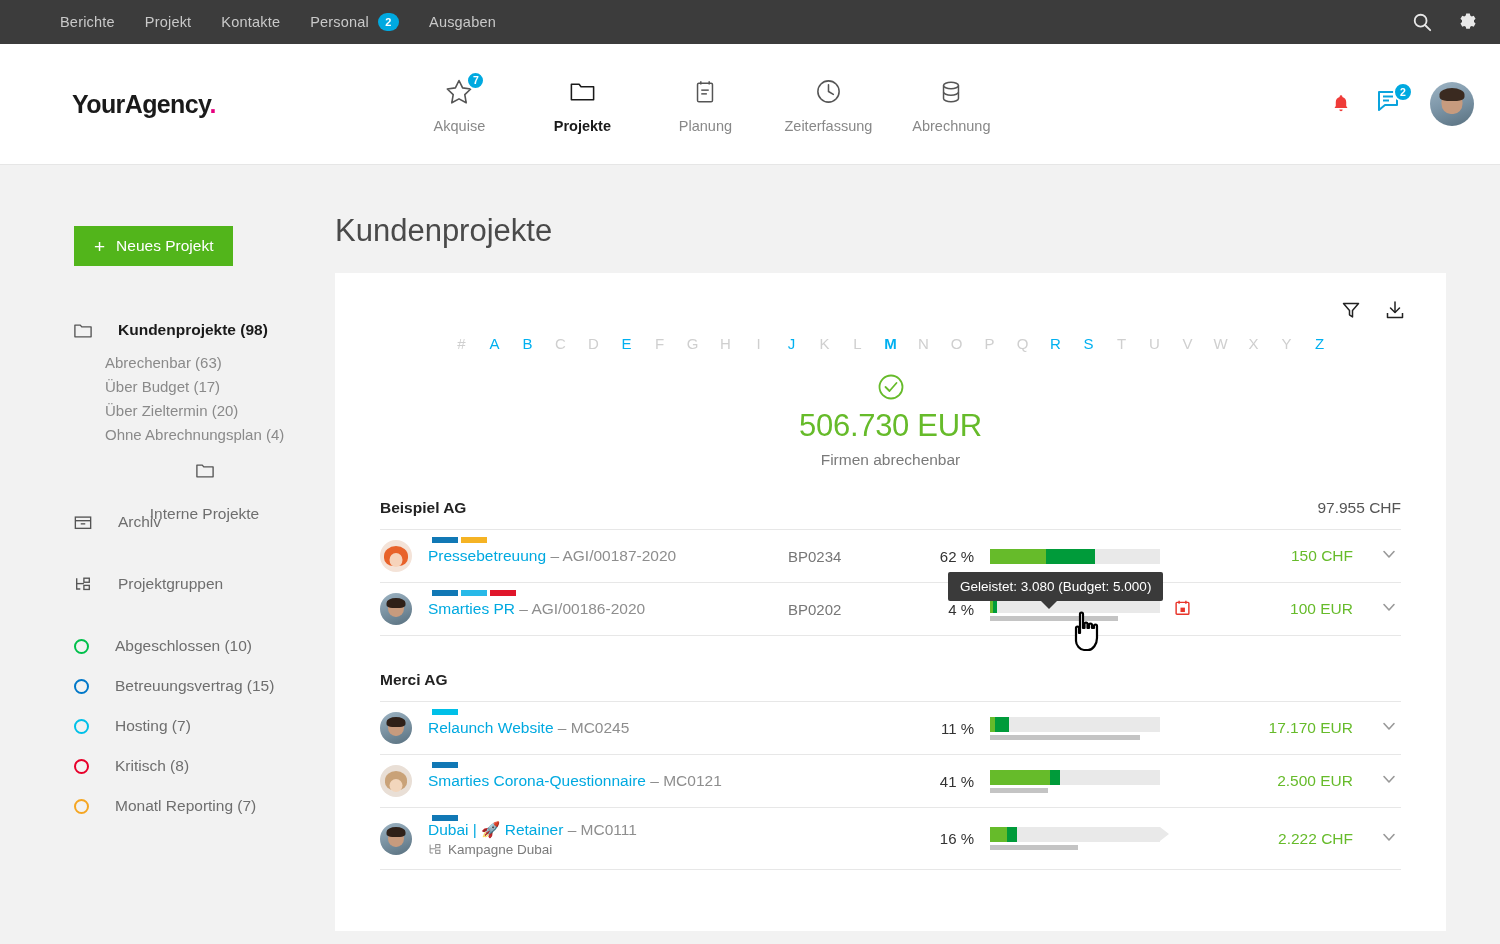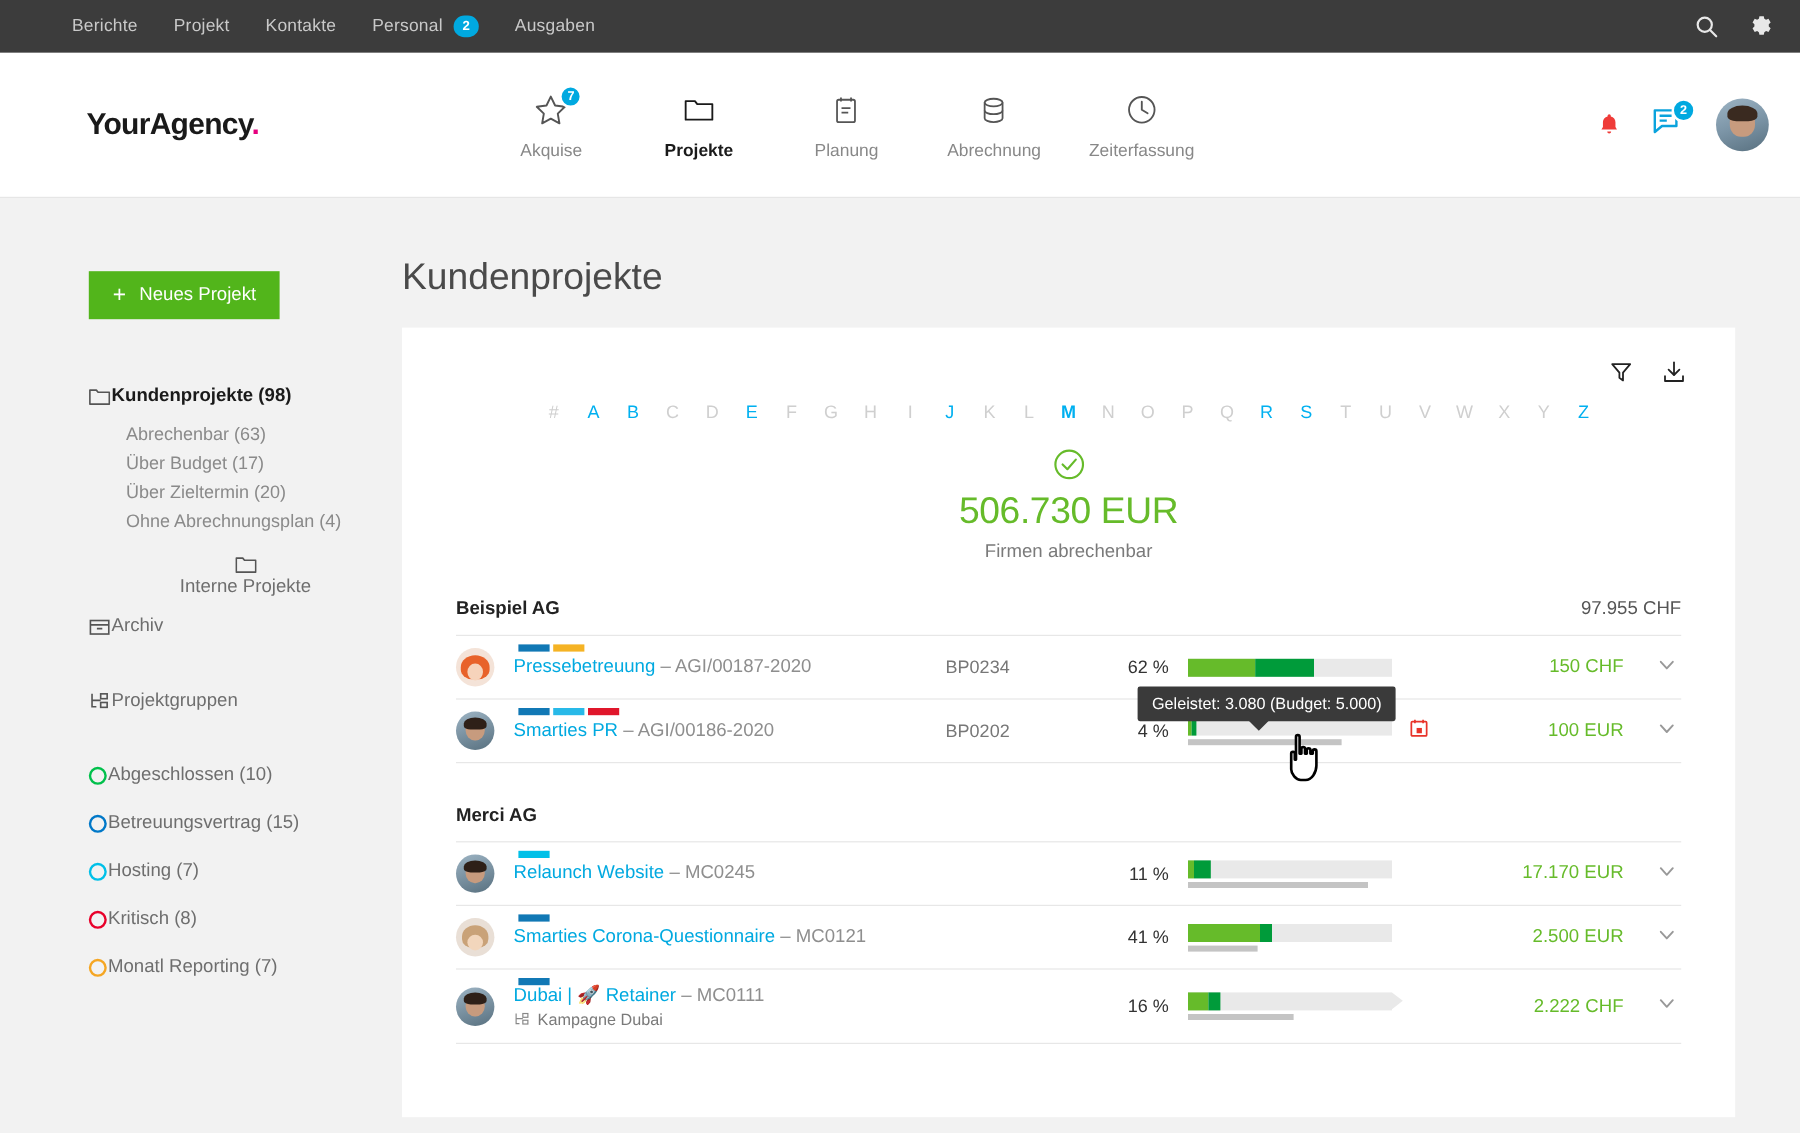--- a/index.html
+++ b/index.html
@@ -91,21 +91,21 @@
   .btn-new {
     background: #52b51b; color: #fff; border: none;
     height: 40px; padding: 0 20px; font-size: 15.5px;
     display: inline-flex; align-items: center; gap: 11px; cursor: pointer;
     font-family: inherit;
   }
   .btn-new .plus { font-size: 19px; font-weight: 300; line-height: 1; }
 
   .side-group { margin-top: 44px; }
   .side-row {
-    display: flex; align-items: center; gap: 1px;
+    display: flex; align-items: center; gap: 26px;
     font-size: 15.5px; color: #6e6e6e; cursor: pointer;
     height: 40px;
   }
   .side-row.bold { color: #1a1a1a; font-weight: bold; }
   .side-ico { width: 18px; height: 17px; flex: none; display:flex; align-items:center; }
   .side-ico svg { stroke: #555; fill: none; stroke-width: 1.5; }
   .side-sub {
     font-size: 15px; color: #8a8a8a; cursor: pointer;
     height: 24px; display: flex; align-items: center; padding-left: 31px;
   }
@@ -275,37 +275,37 @@
             <line x1="19.5" y1="3.5" x2="19.5" y2="7"></line>
             <line x1="11" y1="13" x2="19" y2="13"></line>
             <line x1="11" y1="17" x2="17" y2="17"></line>
           </svg>
       </span>
       <span class="nav-label">Planung</span>
     </div>
 
     <div class="navitem">
       <span class="nav-ico">
+        <svg viewBox="0 0 30 30" width="29" height="29">
+            <circle cx="15" cy="15" r="11"></circle>
+            <polyline points="15,8 15,15 20,18" stroke-linecap="round" stroke-linejoin="round"></polyline>
+          </svg>
+      </span>
+      <span class="nav-label">Zeiterfassung</span>
+    </div>
+
+    <div class="navitem">
+      <span class="nav-ico">
         <svg viewBox="0 0 30 30" width="28" height="28">
             <ellipse cx="15" cy="8" rx="8" ry="3.4"></ellipse>
             <path d="M7 8v7c0 1.9 3.6 3.4 8 3.4s8-1.5 8-3.4V8"></path>
             <path d="M7 15v7c0 1.9 3.6 3.4 8 3.4s8-1.5 8-3.4v-7"></path>
           </svg>
       </span>
       <span class="nav-label">Abrechnung</span>
-    </div>
-
-    <div class="navitem">
-      <span class="nav-ico">
-        <svg viewBox="0 0 30 30" width="29" height="29">
-            <circle cx="15" cy="15" r="11"></circle>
-            <polyline points="15,8 15,15 20,18" stroke-linecap="round" stroke-linejoin="round"></polyline>
-          </svg>
-      </span>
-      <span class="nav-label">Zeiterfassung</span>
     </div>
   </div>
 
   <div class="header-right">
     <span class="bell">
       <svg viewBox="0 0 20 22" width="18" height="20" fill="#ef3b38">
           <path d="M10 1.2a1.5 1.5 0 011.5 1.5v.5c2.6.6 4.3 2.8 4.3 5.5v4.4l1.4 2.3H2.8l1.4-2.3V8.7c0-2.7 1.7-4.9 4.3-5.5v-.5A1.5 1.5 0 0110 1.2z"></path>
           <path d="M8.2 17.2h3.6c0 1-.8 1.8-1.8 1.8s-1.8-.8-1.8-1.8z"></path>
         </svg>
     </span>

